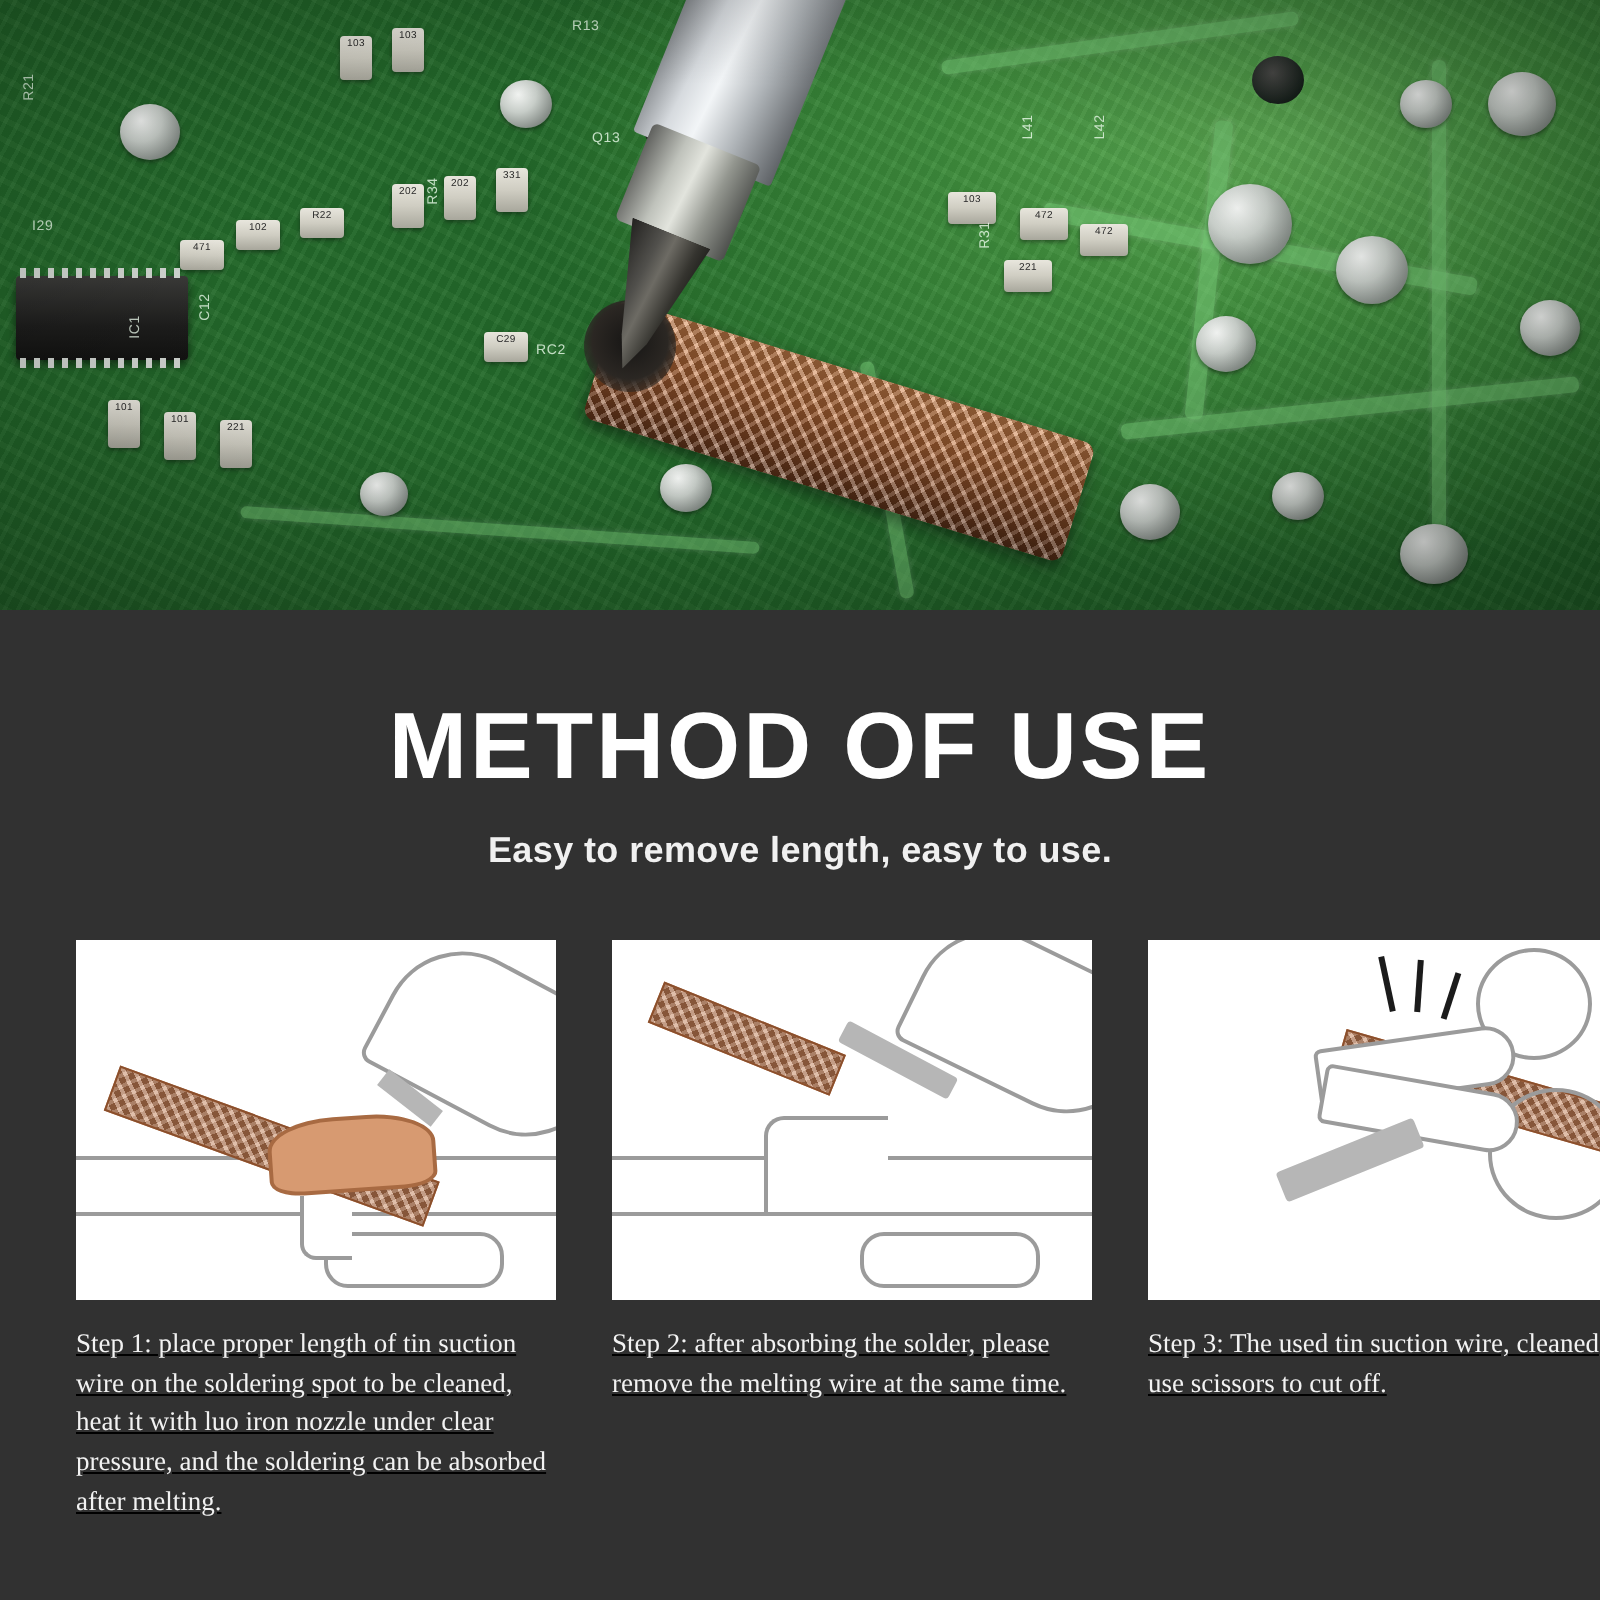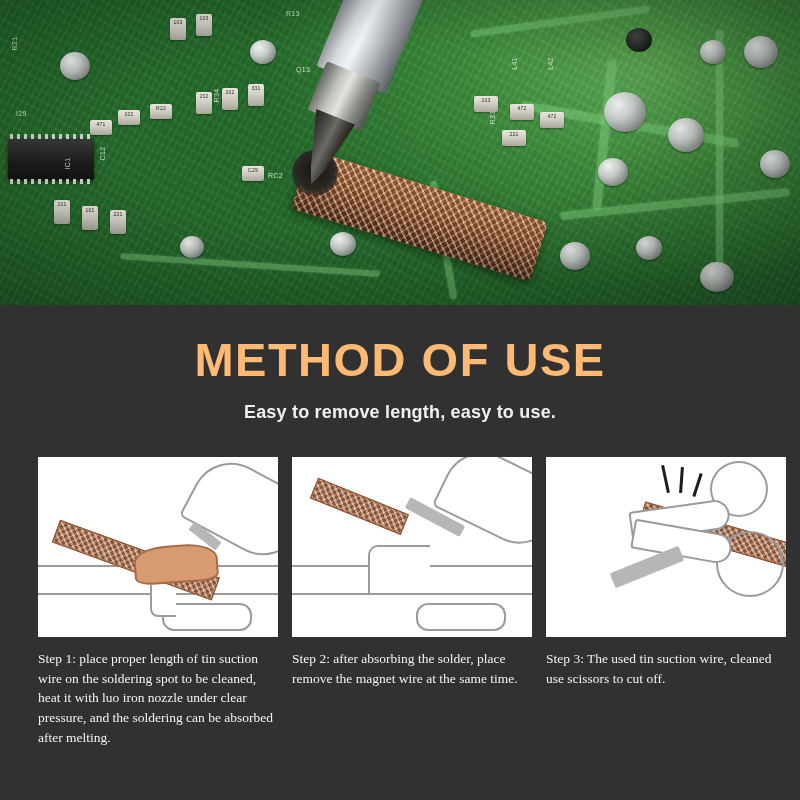--- a/index.html
+++ b/index.html
@@ -157,41 +157,42 @@
     background: radial-gradient(ellipse at 45% 45%, rgba(0,0,0,0) 40%, rgba(0,0,0,.35) 100%);
     pointer-events: none;
   }
 
   
   .header {
     text-align: center;
     padding-top: 30px;
   }
   .title {
-    color: #fdba74;
+    color: #ffffff;
     font-size: 47px;
     font-weight: bold;
     letter-spacing: 1.5px;
-    margin: 0;
+    margin: 13px;
     line-height: 1.05;
   }
   .subtitle {
     color: #f0f0f0;
     font-size: 18px;
     font-weight: bold;
     margin: 18px 0 0 0;
     letter-spacing: .2px;
   }
 
   
   .steps {
     display: flex;
-    gap: 14px;
+    gap: 28px;
     padding: 34px 22px 0 38px;
     box-sizing: border-box;
+    text-decoration: underline;
   }
   .step {
     width: 240px;
     display: flex;
     flex-direction: column;
   }
   .illus {
     position: relative;
     width: 240px;
     height: 180px;
@@ -372,21 +373,21 @@
 
     <div class="step">
       <div class="illus">
         <div class="board-line" style="left:-4px;top:108px;width:252px;height:26px;"></div>
         <div class="outline" style="left:124px;top:146px;width:86px;height:24px;border-radius:12px;"></div>
         <div class="nozzle" style="left:76px;top:88px;width:60px;height:46px;border-right:none;border-radius:10px 0 0 0;"></div>
         <div class="copper" style="left:22px;top:20px;width:96px;height:20px;transform:rotate(22deg);transform-origin:0 50%;"></div>
         <div class="gray-bar" style="left:112px;top:54px;width:62px;height:12px;transform:rotate(28deg);border-radius:2px;"></div>
         <div class="nozzle" style="left:150px;top:4px;width:114px;height:70px;border-radius:40px 6px 40px 6px;transform:rotate(26deg);"></div>
       </div>
-      <div class="step-text">Step 2: after absorbing the solder, place remove the magnet wire at the same time.</div>
+      <div class="step-text">Step 2: after absorbing the solder, please remove the melting wire at the same time.</div>
     </div>
 
     <div class="step">
       <div class="illus">
         <div class="copper" style="left:96px;top:44px;width:160px;height:22px;transform:rotate(16deg);transform-origin:0 50%;"></div>
         <div class="outline" style="left:164px;top:4px;width:54px;height:52px;border-radius:50%;"></div>
         <div class="outline" style="left:170px;top:74px;width:64px;height:62px;border-radius:50%;"></div>
         <div class="nozzle" style="left:84px;top:48px;width:96px;height:26px;transform:rotate(-8deg);border-radius:4px 16px 16px 4px;"></div>
         <div class="nozzle" style="left:86px;top:70px;width:96px;height:26px;transform:rotate(10deg);border-radius:4px 16px 16px 4px;"></div>
         <div class="gray-bar" style="left:64px;top:102px;width:74px;height:16px;transform:rotate(-22deg);border-radius:2px;"></div>

